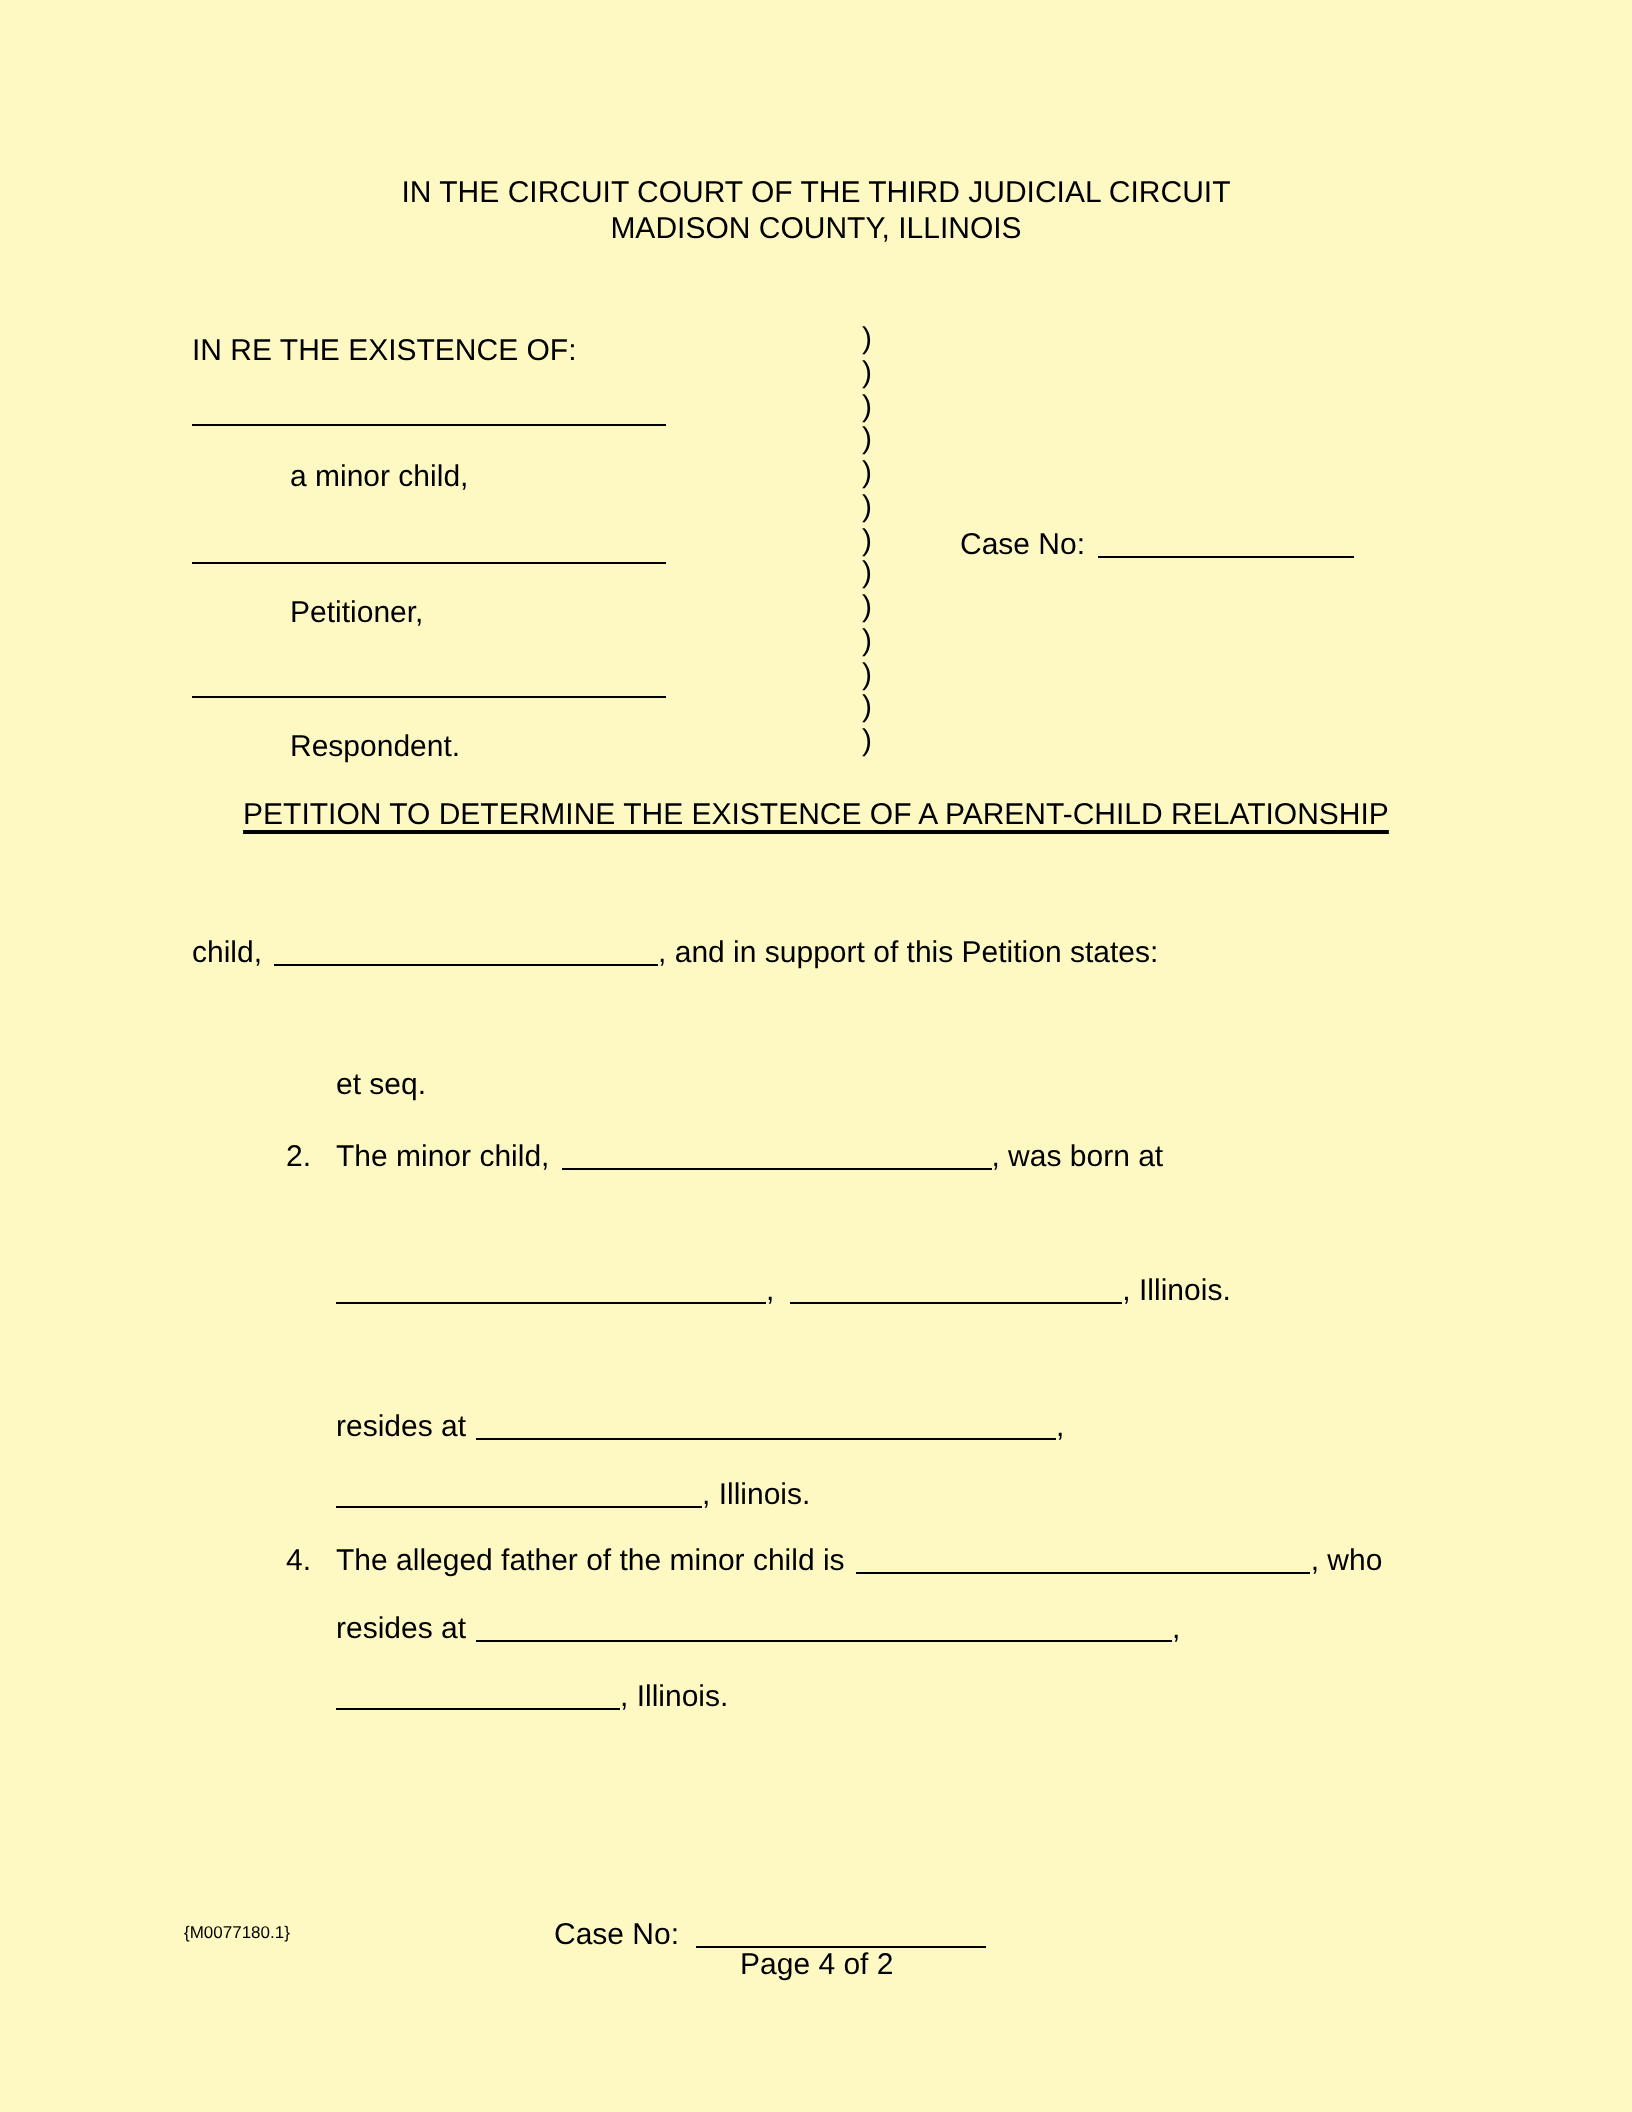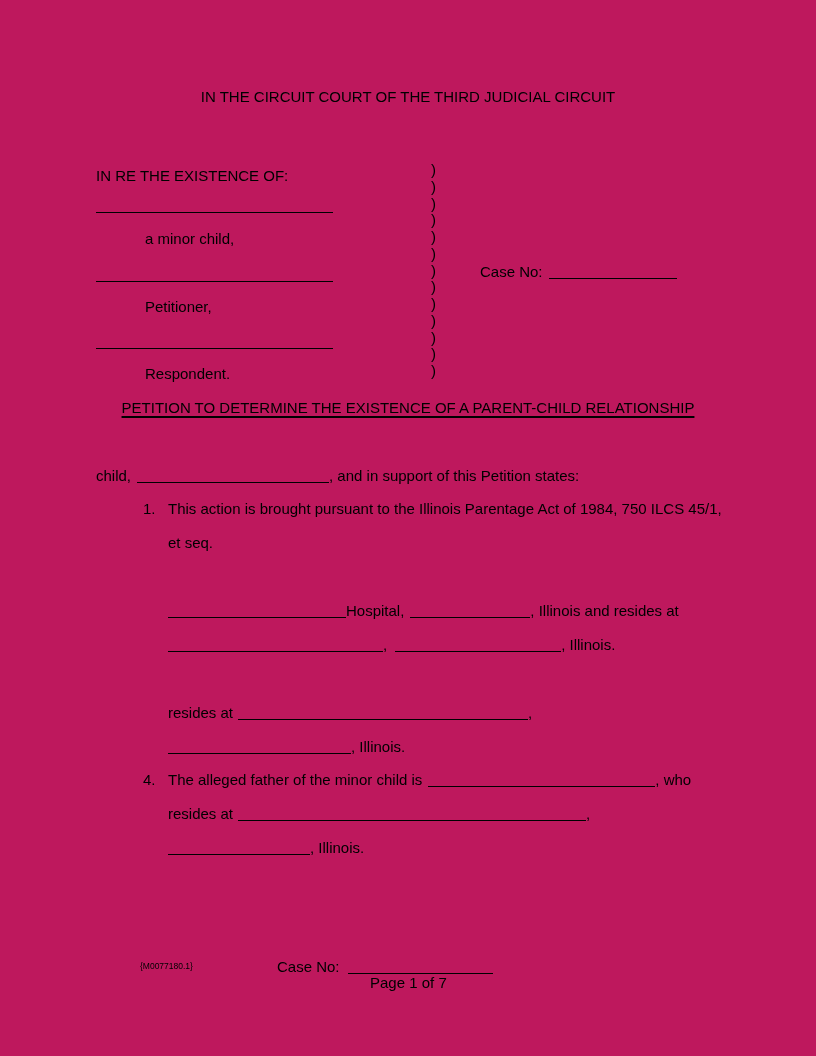--- a/index.html
+++ b/index.html
@@ -1,19 +1,19 @@
 <!DOCTYPE html>
 <html><head>
 <meta charset="utf-8">
 <style>
   html,body{margin:0;padding:0;background:#ffffff;}
   .page{
     position:relative;
     width:816px;height:1056px;
-    background:#be185d;
+    background:#fef9c3;
     color:#000;
     font-family:"Liberation Sans","DejaVu Sans",sans-serif;
     font-size:15px;
     overflow:hidden;
   }
   .line{position:absolute;white-space:nowrap;line-height:17px;}
   .center{left:0;width:100%;text-align:center;}
   .blank{
     display:inline-block;
     border-bottom:1.5px solid #000;
@@ -25,28 +25,29 @@
     font-weight:normal;
     text-decoration:underline;
     text-decoration-thickness:1.5px;
     text-underline-offset:3px;
   }
   .parens{
     position:absolute;left:431px;top:162px;
     line-height:16.75px;white-space:pre-line;
   }
   .num{display:inline-block;width:25px;}
-  .docid{font-size:8.5px;line-height:11px;margin-left:48px;}
+  .docid{font-size:8.5px;line-height:11px;}
 </style>
 </head>
 <body>
 
 <div class="page">
 
   <div class="line center" style="top:88px">IN THE CIRCUIT COURT OF THE THIRD JUDICIAL CIRCUIT</div>
+  <div class="line center" style="top:106px">MADISON COUNTY, ILLINOIS</div>
 
   <div class="line" style="left:96px;top:167px">IN RE THE EXISTENCE OF:</div>
   <div class="uline" style="left:96px;top:196px;width:237px;height:16px"></div>
   <div class="line" style="left:145px;top:230px">a minor child,</div>
   <div class="uline" style="left:96px;top:265px;width:237px;height:16px"></div>
   <div class="line" style="left:145px;top:298px">Petitioner,</div>
   <div class="uline" style="left:96px;top:332px;width:237px;height:16px"></div>
   <div class="line" style="left:145px;top:365px">Respondent.</div>
 
   <div class="parens">)
@@ -62,30 +63,29 @@
 )
 )
 )</div>
 
   <div class="line" style="left:480px;top:262px"><span>Case No:</span><span class="blank" style="width:128px;margin-left:6px"></span></div>
 
   <div class="line center title" style="top:399px">PETITION TO DETERMINE THE EXISTENCE OF A PARENT-CHILD RELATIONSHIP</div>
 
   <div class="line" style="left:96px;top:466px"><span>child,</span><span class="blank" style="width:192px;margin-left:6px"></span><span>, and in support of this Petition states:</span></div>
 
-  <div class="line" style="left:143px;top:500px"><span class="num">1.</span><span>This action is brought pursuant to the Illinois Parentage Act of 1984, 750 ILCS 45/1,</span></div>
   <div class="line" style="left:168px;top:534px">et seq.</div>
 
-  <div class="line" style="left:168px;top:601px"><span class="blank" style="width:178px"></span><span>Hospital,</span><span class="blank" style="width:120px;margin-left:6px"></span><span>, Illinois and resides at</span></div>
+  <div class="line" style="left:143px;top:568px"><span class="num">2.</span><span>The minor child,</span><span class="blank" style="width:215px;margin-left:6px"></span><span>, was born at</span></div>
   <div class="line" style="left:168px;top:635px"><span class="blank" style="width:215px"></span><span>,</span><span class="blank" style="width:166px;margin-left:8px"></span><span>, Illinois.</span></div>
 
   <div class="line" style="left:168px;top:703px"><span>resides at</span><span class="blank" style="width:290px;margin-left:5px"></span><span>,</span></div>
   <div class="line" style="left:168px;top:737px"><span class="blank" style="width:183px"></span><span>, Illinois.</span></div>
 
   <div class="line" style="left:143px;top:770px"><span class="num">4.</span><span>The alleged father of the minor child is</span><span class="blank" style="width:227px;margin-left:6px"></span><span>, who</span></div>
   <div class="line" style="left:168px;top:804px"><span>resides at</span><span class="blank" style="width:348px;margin-left:5px"></span><span>,</span></div>
   <div class="line" style="left:168px;top:838px"><span class="blank" style="width:142px"></span><span>, Illinois.</span></div>
 
   <div class="line docid" style="left:92px;top:961px">{M0077180.1}</div>
   <div class="line" style="left:277px;top:957px"><span>Case No:</span><span class="blank" style="width:145px;margin-left:8px"></span></div>
-  <div class="line" style="left:370px;top:974px">Page 1 of 7</div>
+  <div class="line" style="left:370px;top:974px">Page 4 of 2</div>
 
 </div>
 
 </body></html>

